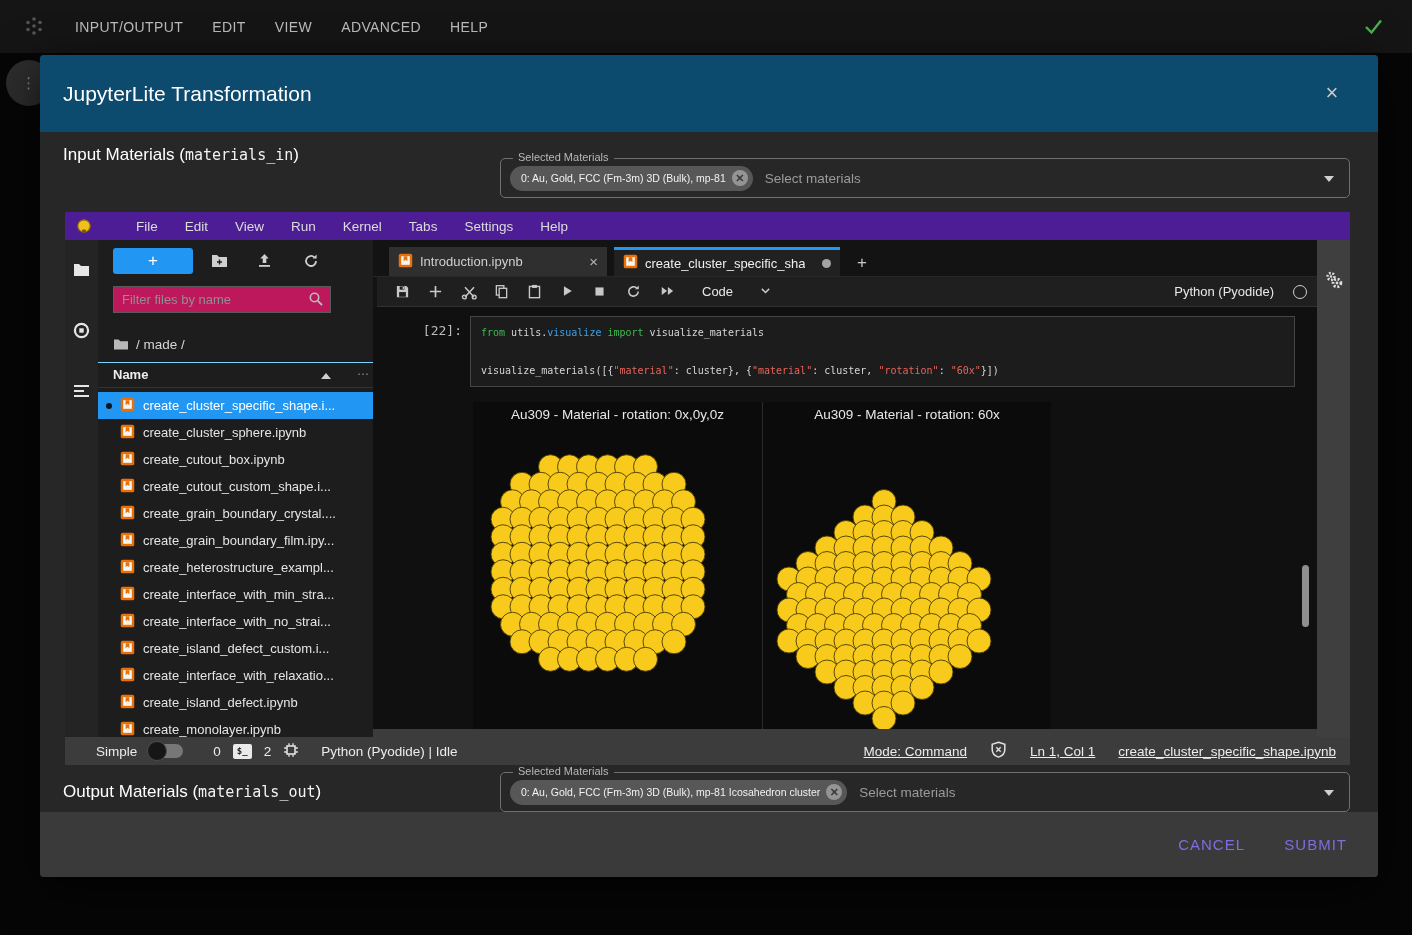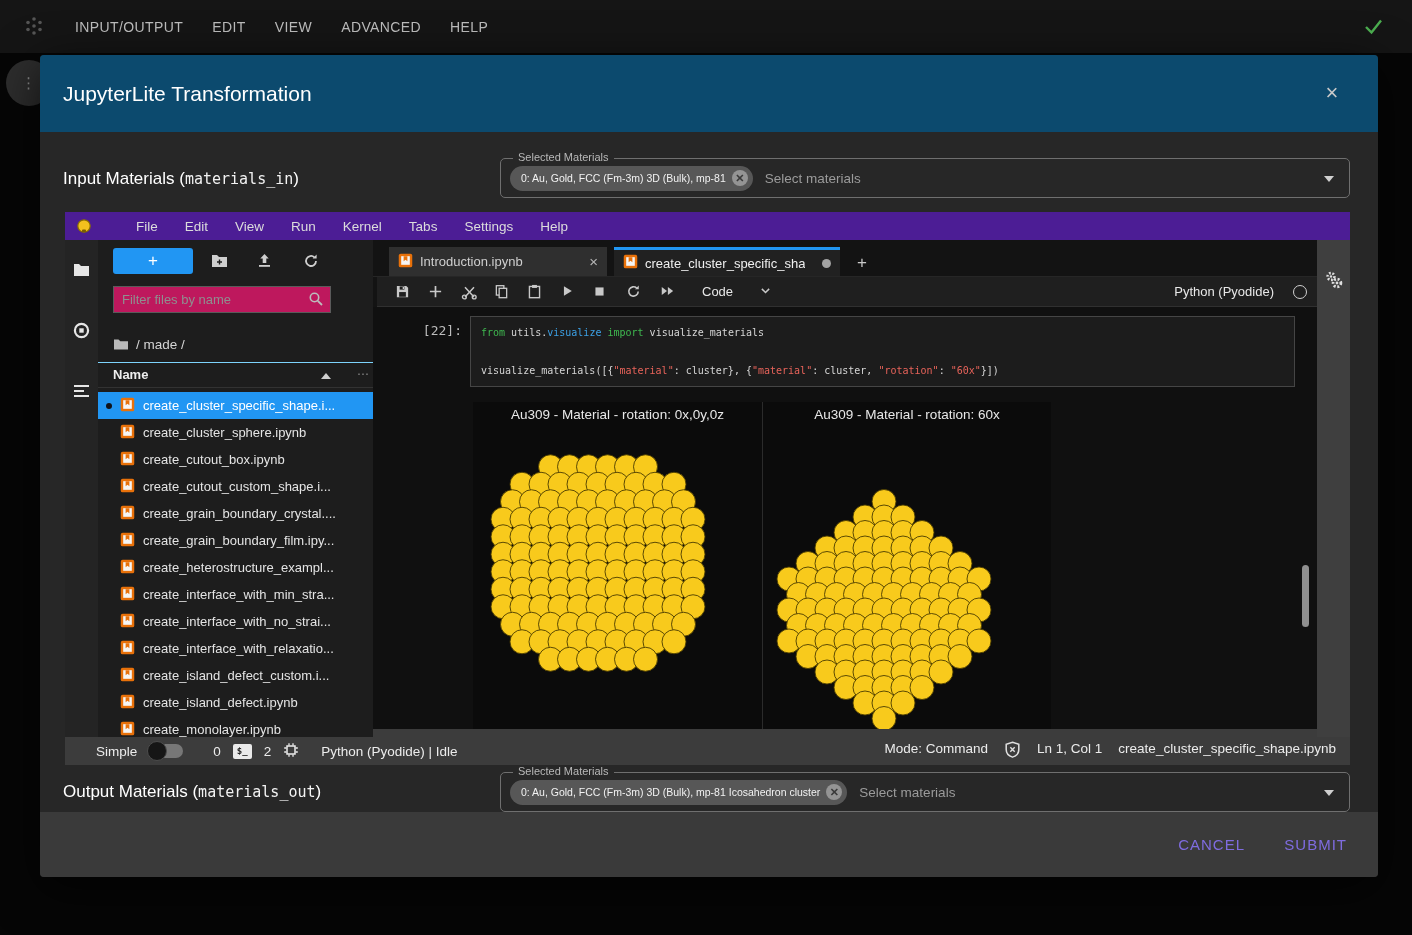--- a/index.html
+++ b/index.html
@@ -22,21 +22,21 @@
   .modal-header { position:absolute; left:0; top:0; width:100%; height:77px; background:#0c4a6e; border-radius:4px 4px 0 0; }
   .modal-title { position:absolute; left:23px; top:0; line-height:77px; color:#ffffff; font-size:21px; }
   .modal-close { position:absolute; right:34px; top:26px; width:24px; height:24px; color:#c9c9c9; font-size:22px; line-height:24px; text-align:center; cursor:pointer; }
   .modal-footer { position:absolute; left:0; bottom:0; width:100%; height:65px; background:#3a3a3a; border-radius:0 0 4px 4px; }
   .dlg-btn { position:absolute; top:0; height:65px; line-height:65px; font-size:15px; letter-spacing:1px; color:#7f6ce0; cursor:pointer; }
   .btn-cancel { right:133px; }
   .btn-submit { right:31px; }
 
   .section-label { position:absolute; left:23px; height:24px; line-height:24px; color:#fff; font-size:17px; }
   .section-label .code { font-family:"DejaVu Sans Mono",monospace; font-size:15px; color:#f2f2f2; }
-  .label-input { top:112px; } .label-output { top:725px; }
+  .label-input { top:88px; } .label-output { top:725px; }
 
   .mat-field { position:absolute; left:460px; width:850px; height:40px; border:1px solid #6f6f6f; border-radius:5px; cursor:pointer; }
   .field-input { top:103px; } .field-output { top:717px; }
   .mat-field .legend { position:absolute; top:-8px; left:12px; background:#272727; padding:0 5px; font-size:11px; color:#b8b8b8; }
   .mat-field .inner { display:flex; align-items:center; height:38px; padding-left:9px; }
   .chip { display:inline-flex; align-items:center; gap:6px; height:25px; background:#575757; border-radius:13px; color:#f2f2f2; font-size:10.5px; padding:0 5px 0 11px; white-space:nowrap; }
   .chip-x { width:16px; height:16px; border-radius:50%; background:#949494; color:#3a3a3a; font-size:11px; font-weight:bold; line-height:16px; text-align:center; cursor:pointer; }
   .mat-placeholder { margin-left:12px; color:#9b9b9b; font-size:13.5px; }
   .select-caret { position:absolute; right:15px; top:17px; width:0; height:0; border-left:5px solid transparent; border-right:5px solid transparent; border-top:6px solid #d0d0d0; }
 
@@ -100,21 +100,21 @@
   .ptitle { text-align:center; font-size:13.5px; color:#e8e8e8; padding-top:5px; }
   .panel svg.cluster { position:absolute; left:0; top:0; }
   .vthumb { position:absolute; right:8px; top:258px; width:7px; height:62px; background:#8f8f8f; border-radius:4px; cursor:pointer; }
   .hscroll { position:absolute; left:0; top:489px; width:100%; height:8px; background:#3c3c3c; cursor:pointer; }
 
   .jstatusbar { position:absolute; left:0; bottom:0; width:100%; height:28px; background:#3c3c3c; display:flex; align-items:center; padding:0 14px 0 31px; font-size:13.5px; color:#ececec; }
   .sb-gap-s { margin-left:12px; } .sb-gap-m { margin-left:22px; } .sb-gap-l { margin-left:30px; }
   .toggle { position:relative; width:34px; height:14px; background:#777; border-radius:7px; margin-left:12px; cursor:pointer; }
   .toggle .knob { position:absolute; left:-2px; top:-3px; width:20px; height:20px; border-radius:50%; background:#161616; border:1px solid #4c4c4c; }
   .term-badge { display:inline-block; width:19px; height:15px; background:#eaeaea; border-radius:2px; color:#222; font-family:"DejaVu Sans Mono",monospace; font-size:9px; font-weight:bold; text-align:center; line-height:15px; }
-  .sb-right { margin-left:auto; display:flex; gap:16px; }
+  .sb-right { margin-left:auto; display:flex; align-items:center; gap:23px;text-decoration:underline; }
 </style>
 </head>
 <body>
 
 <div class="stage">
 
   <div class="appbar">
     <svg class="applogo" width="24" height="24" viewBox="0 0 24 24">
       <g fill="#565656">
         <circle cx="12" cy="5" r="1.8"></circle>
@@ -317,29 +317,29 @@
                   <path d="M6 3.4v5.4l2-1.7 2 1.7V3.4z" fill="#e8710a"></path>
                 </svg></span>
               <span class="fname">create_interface_with_no_strai...</span>
             </div>
             <div class="file-row">
               <span><svg width="15" height="15" viewBox="0 0 16 16" style="flex:none">
                   <rect x="0.8" y="0.8" width="14.4" height="14.4" rx="2" fill="#e8710a"></rect>
                   <rect x="3.4" y="3.4" width="9.2" height="9.2" fill="#f5f5f5"></rect>
                   <path d="M6 3.4v5.4l2-1.7 2 1.7V3.4z" fill="#e8710a"></path>
                 </svg></span>
+              <span class="fname">create_island_defect_custom.i...</span>
+            </div>
+            <div class="file-row">
+              <span><svg width="15" height="15" viewBox="0 0 16 16" style="flex:none">
+                  <rect x="0.8" y="0.8" width="14.4" height="14.4" rx="2" fill="#e8710a"></rect>
+                  <rect x="3.4" y="3.4" width="9.2" height="9.2" fill="#f5f5f5"></rect>
+                  <path d="M6 3.4v5.4l2-1.7 2 1.7V3.4z" fill="#e8710a"></path>
+                </svg></span>
               <span class="fname">create_interface_with_relaxatio...</span>
-            </div>
-            <div class="file-row">
-              <span><svg width="15" height="15" viewBox="0 0 16 16" style="flex:none">
-                  <rect x="0.8" y="0.8" width="14.4" height="14.4" rx="2" fill="#e8710a"></rect>
-                  <rect x="3.4" y="3.4" width="9.2" height="9.2" fill="#f5f5f5"></rect>
-                  <path d="M6 3.4v5.4l2-1.7 2 1.7V3.4z" fill="#e8710a"></path>
-                </svg></span>
-              <span class="fname">create_island_defect_custom.i...</span>
             </div>
             <div class="file-row">
               <span><svg width="15" height="15" viewBox="0 0 16 16" style="flex:none">
                   <rect x="0.8" y="0.8" width="14.4" height="14.4" rx="2" fill="#e8710a"></rect>
                   <rect x="3.4" y="3.4" width="9.2" height="9.2" fill="#f5f5f5"></rect>
                   <path d="M6 3.4v5.4l2-1.7 2 1.7V3.4z" fill="#e8710a"></path>
                 </svg></span>
               <span class="fname">create_island_defect.ipynb</span>
             </div>
             <div class="file-row">

